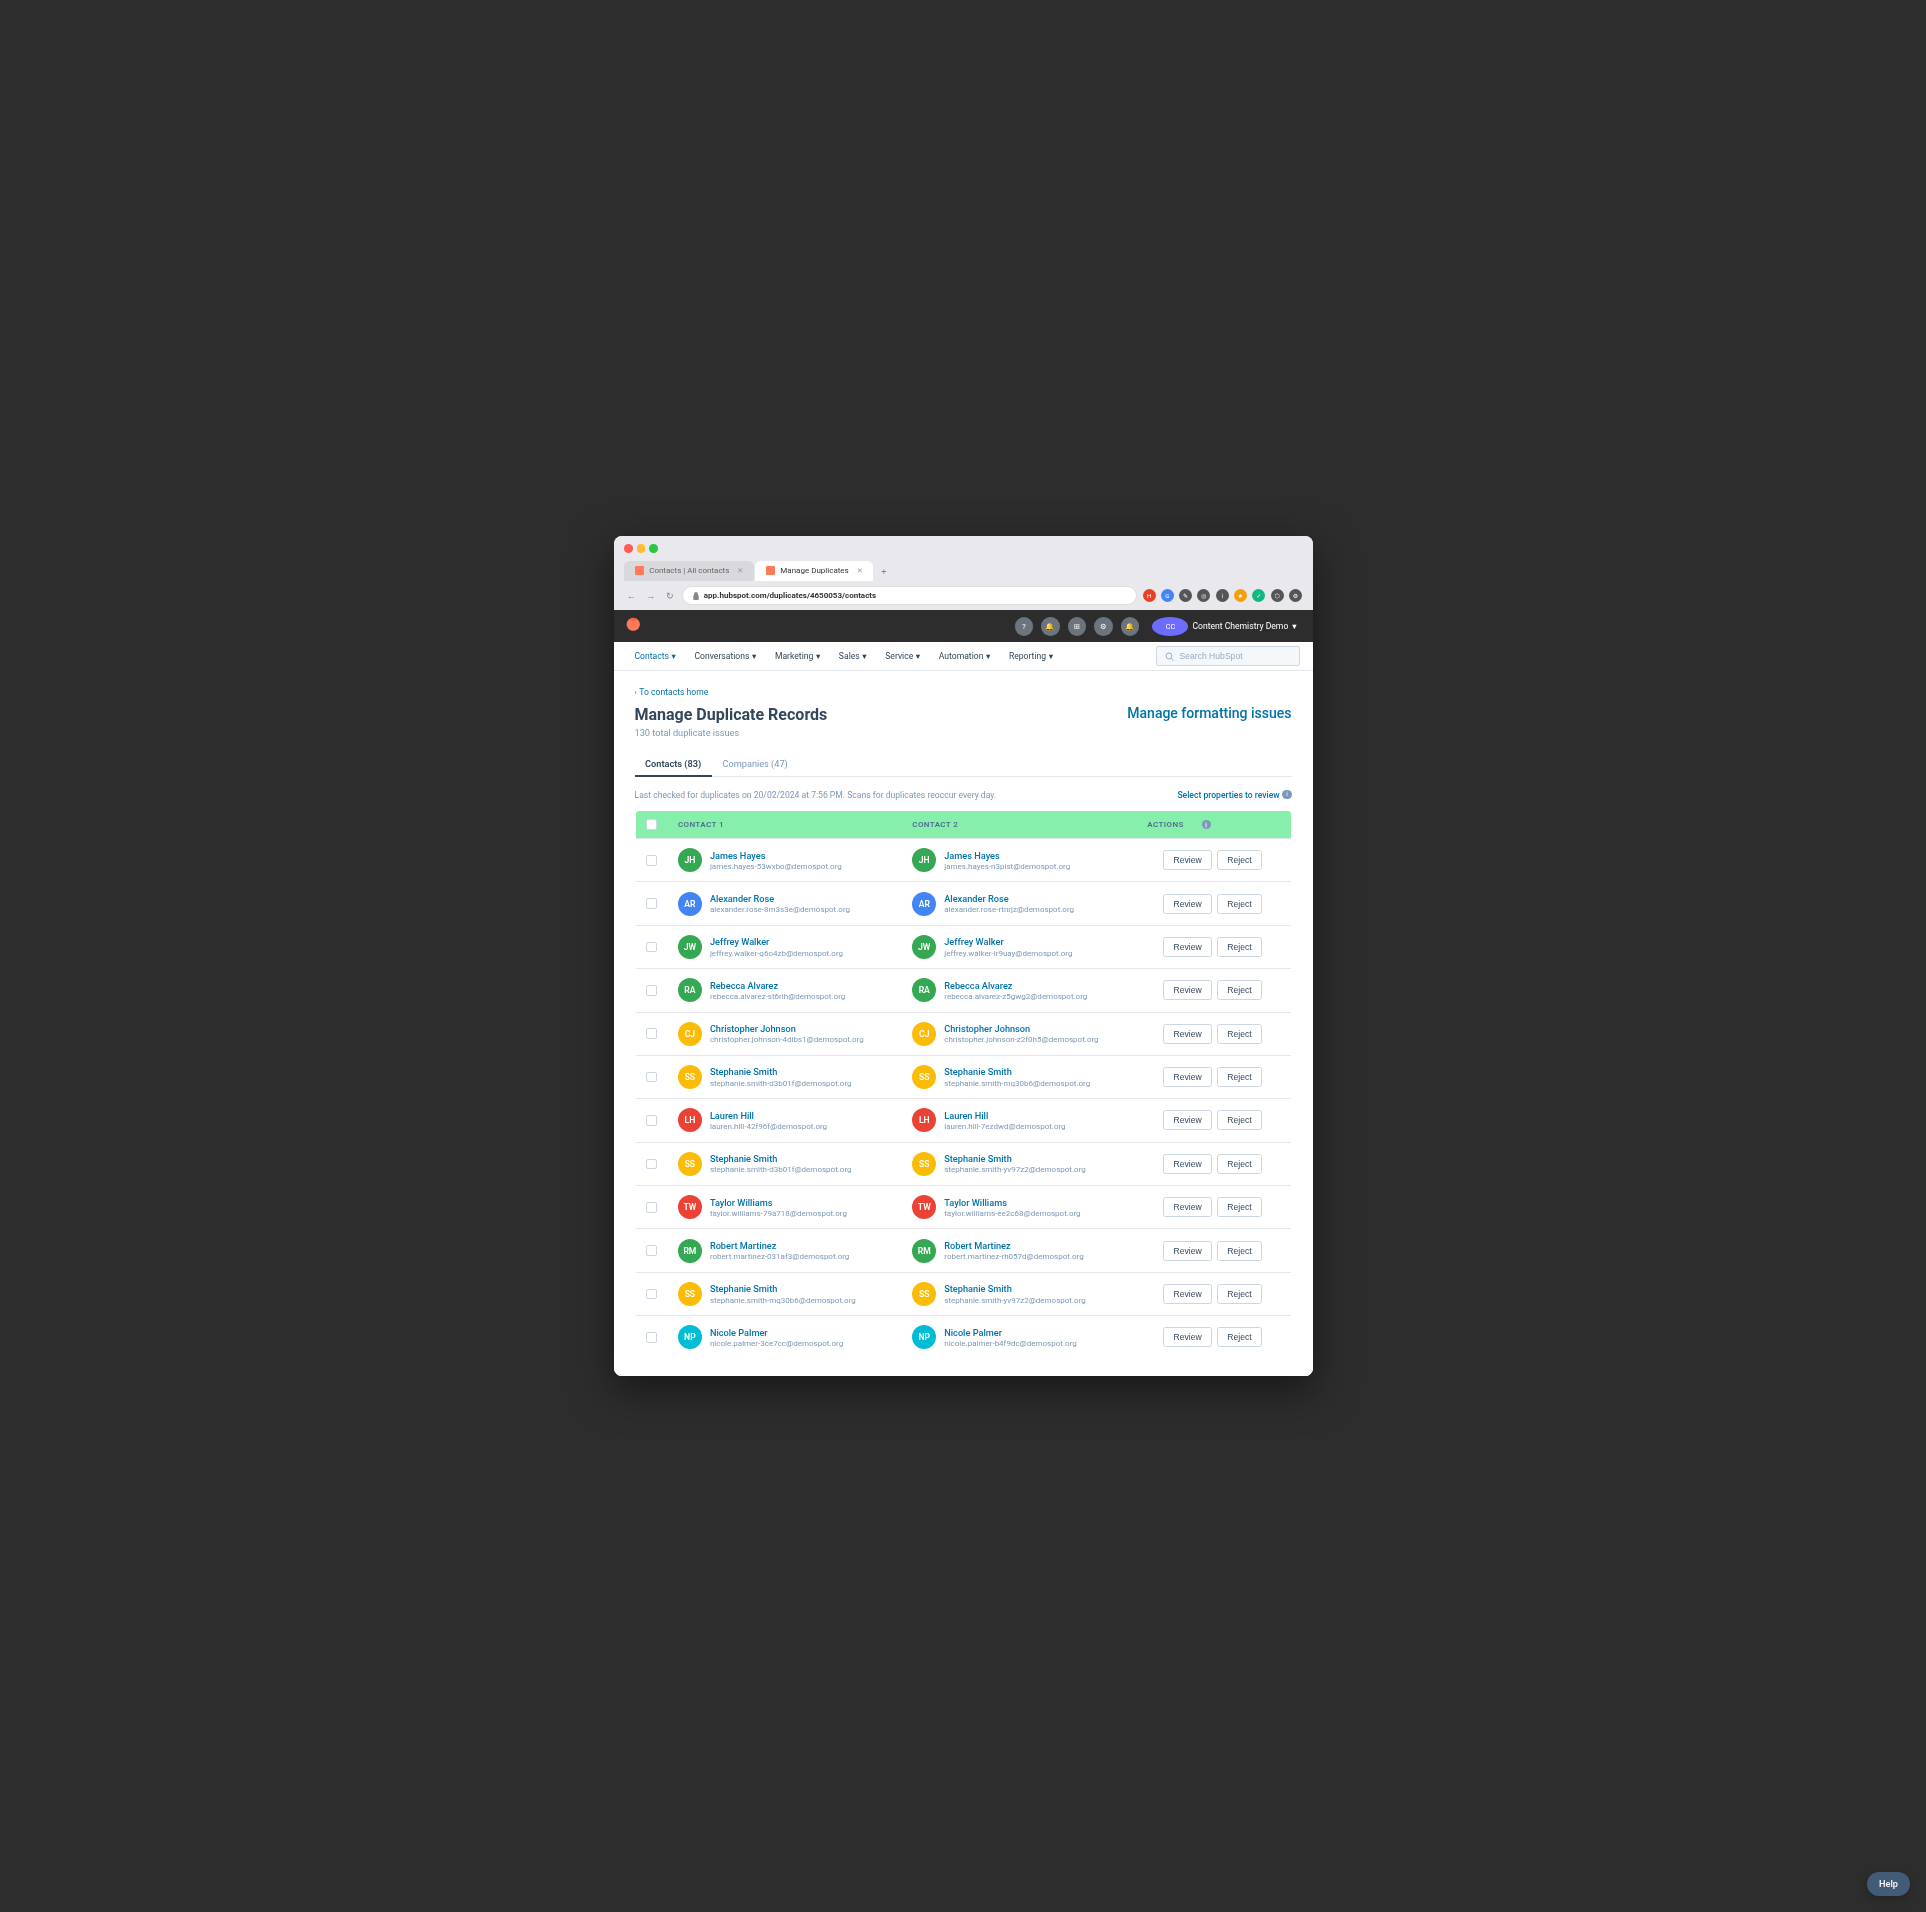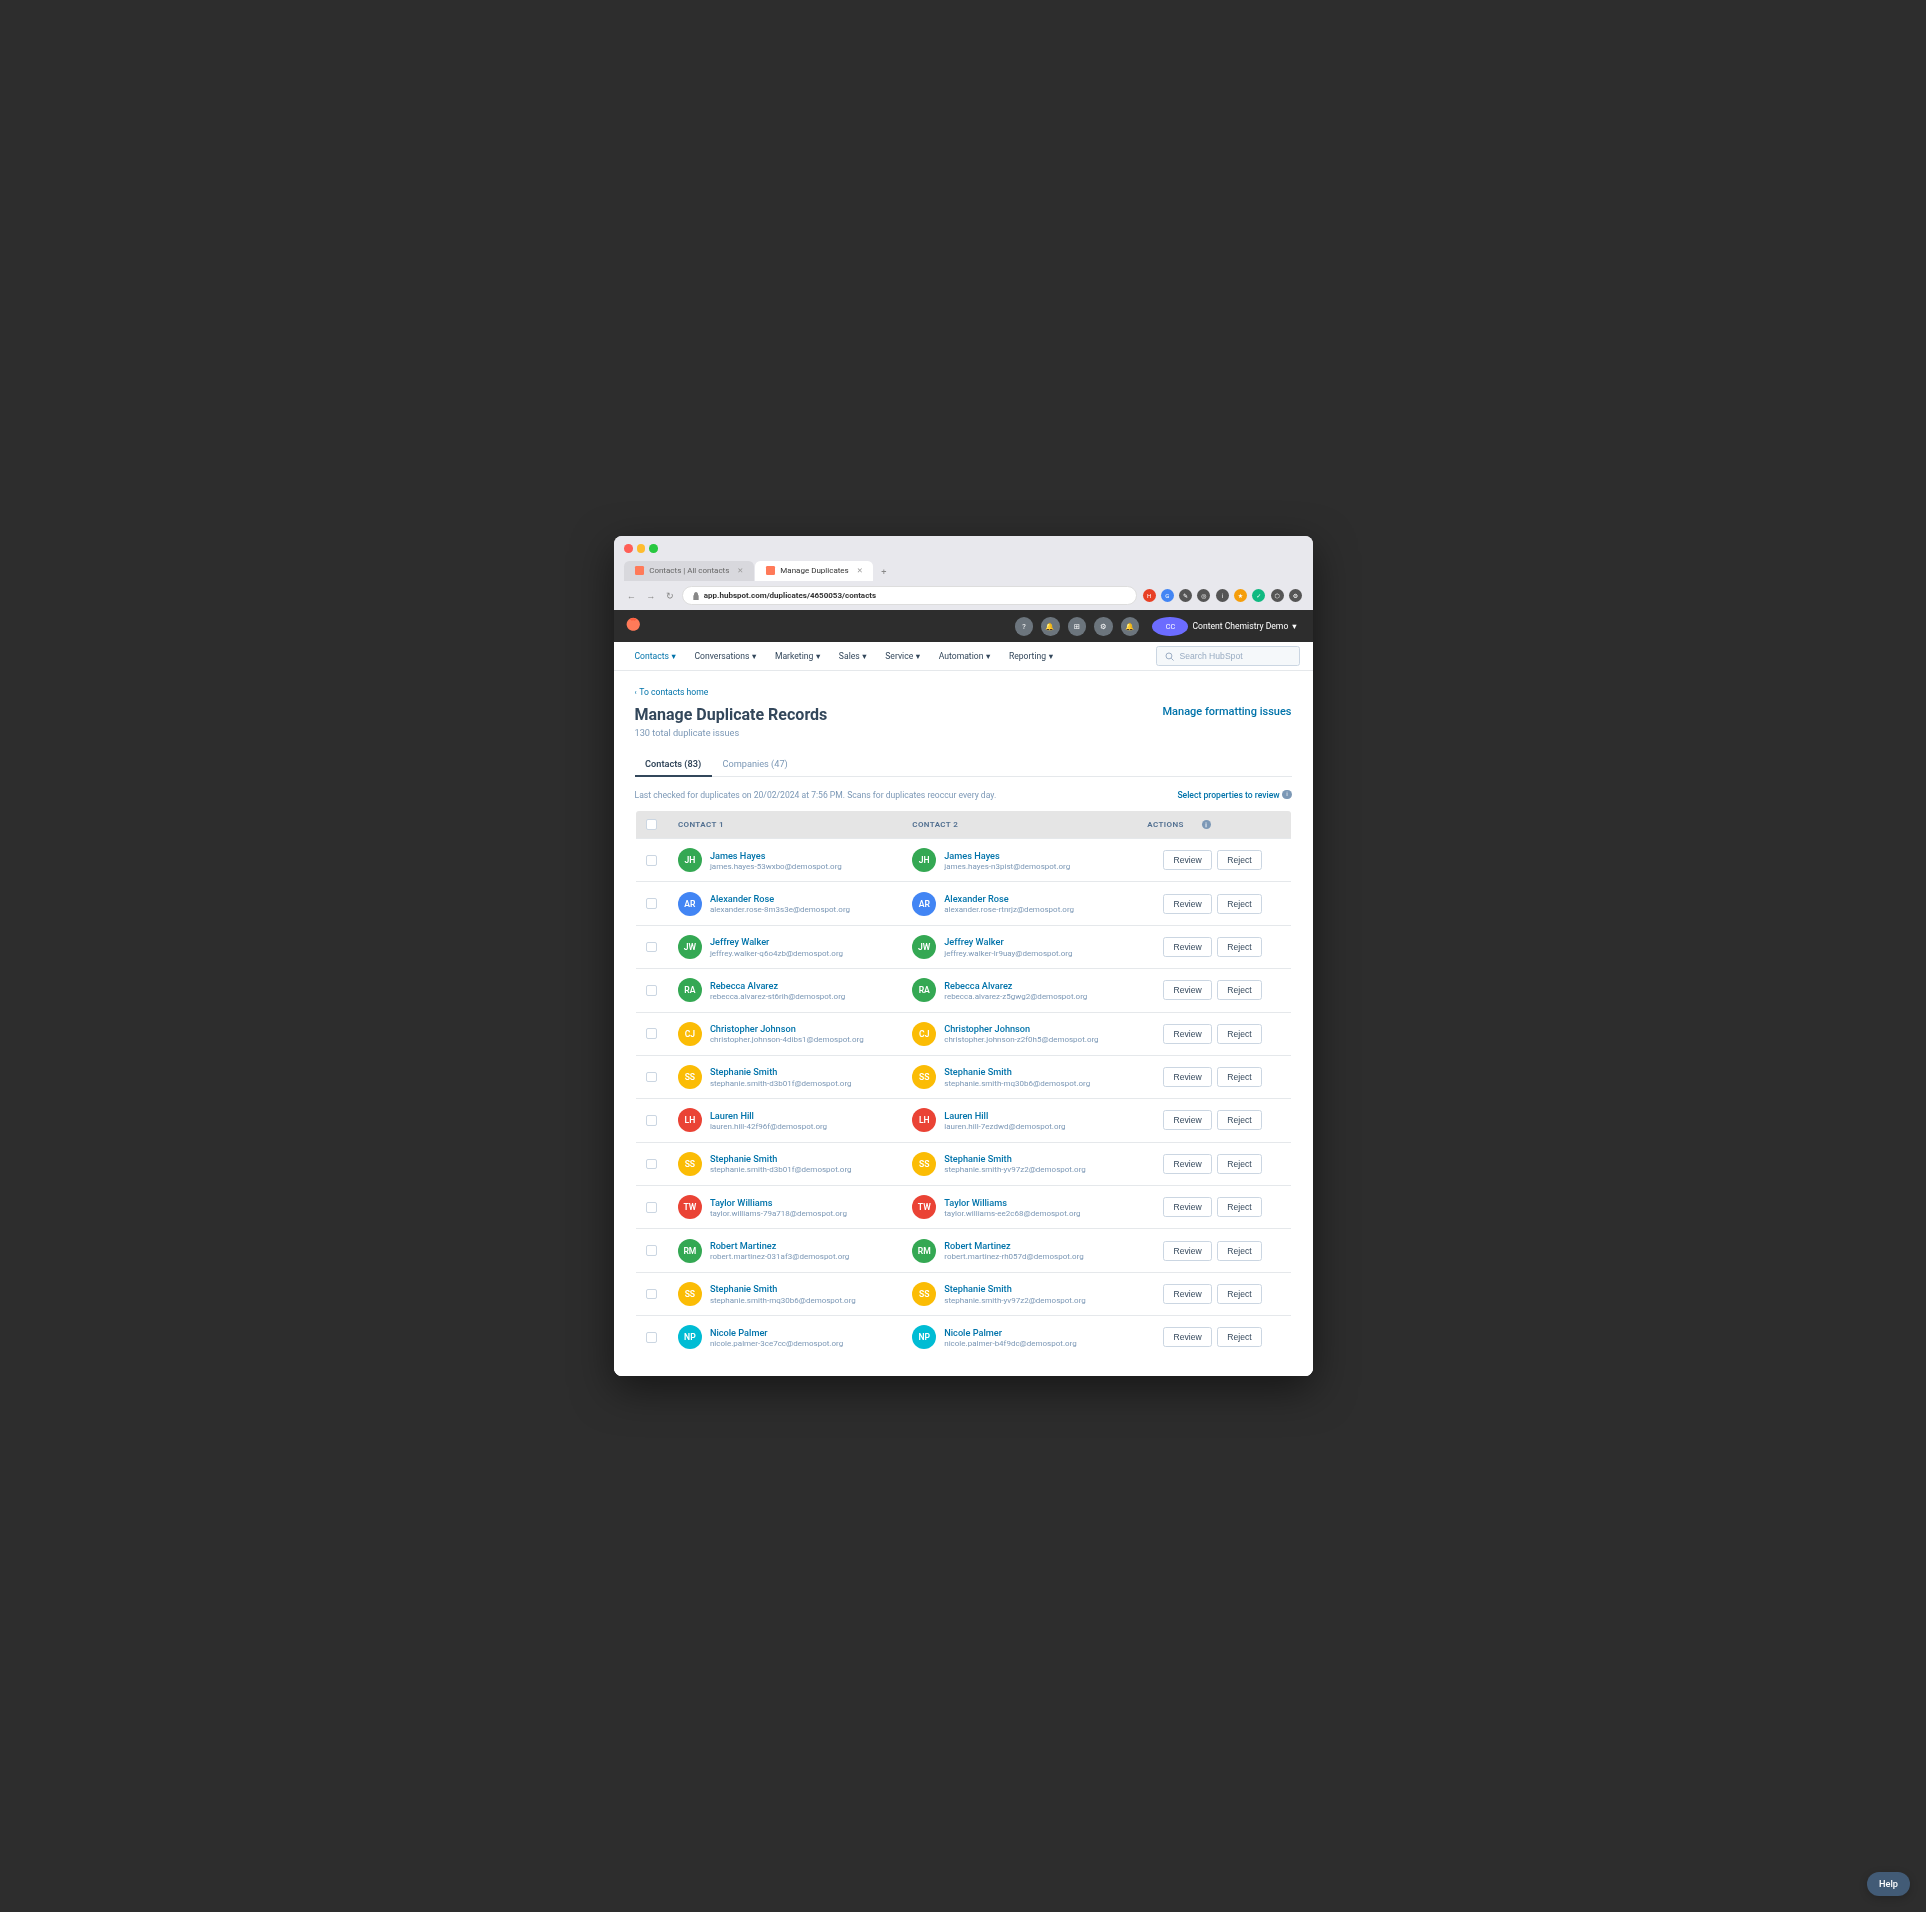--- a/index.html
+++ b/index.html
@@ -50,35 +50,35 @@
     .hs-search input::placeholder { color: #99acc2; }
 
     
     .hs-content { padding: 16px 21px; background: #fff; }
     .breadcrumb { font-size: 8.6px; color: #0073aa; cursor: pointer; display: flex; align-items: center; gap: 2.6px; margin-bottom: 8px; }
     .breadcrumb-icon { font-size: 7.3px; }
 
     .page-header { display: flex; justify-content: space-between; align-items: flex-start; margin-bottom: 2.6px; }
     .page-title { font-size: 16px; font-weight: 700; color: #33475b; }
     .page-subtitle { font-size: 9.2px; color: #7c98b6; margin-bottom: 13px; }
-    .manage-formatting { font-size: 11px; color: #0073aa; cursor: pointer; font-weight: 500; }
+    .manage-formatting { font-size: 14px; color: #0073aa; cursor: pointer; font-weight: 500; }
 
     
     .hs-tabs { display: flex; border-bottom: 1.3px solid #e5e8eb; margin-bottom: 13px; }
     .hs-tab { padding: 6.6px 10.6px; font-size: 9.2px; color: #7c98b6; cursor: pointer; border-bottom: 2px solid transparent; margin-bottom: -1.3px; }
     .hs-tab.active { color: #33475b; border-bottom-color: #33475b; font-weight: 600; }
 
     
     .info-bar { display: flex; justify-content: space-between; align-items: center; margin-bottom: 10.6px; }
     .info-text { font-size: 8.6px; color: #7c98b6; }
     .select-props { font-size: 8.6px; color: #0073aa; cursor: pointer; font-weight: 500; display: flex; align-items: flex-start; gap: 2.6px; }
 
     
     .dup-table { width: 100%; border-collapse: collapse; border: 0.7px solid #e5e8eb; border-radius: 4px; overflow: hidden; }
-    .dup-table thead { background: #e5e5e5; }
+    .dup-table thead { background: #86efac; }
     .dup-table th { padding: 8px 10.6px; font-size: 8px; font-weight: 600; color: #516f90; text-align: left; border-bottom: 0.7px solid #e5e8eb; text-transform: uppercase; letter-spacing: 0.05em; }
     .dup-table th:first-child { width: 32px; }
     .dup-table tr { border-bottom: 0.7px solid #e5e8eb; }
     .dup-table tr:last-child { border-bottom: none; }
     .dup-table td { padding: 9.2px 10.6px; vertical-align: middle; }
     .dup-table td:first-child { width: 32px; text-align: center; }
 
     .checkbox-cell { display: flex; align-items: center; justify-content: center; }
     .hs-checkbox { width: 10.6px; height: 10.6px; border: 1.3px solid #cbd6e2; border-radius: 2px; cursor: pointer; background: white; }
 

